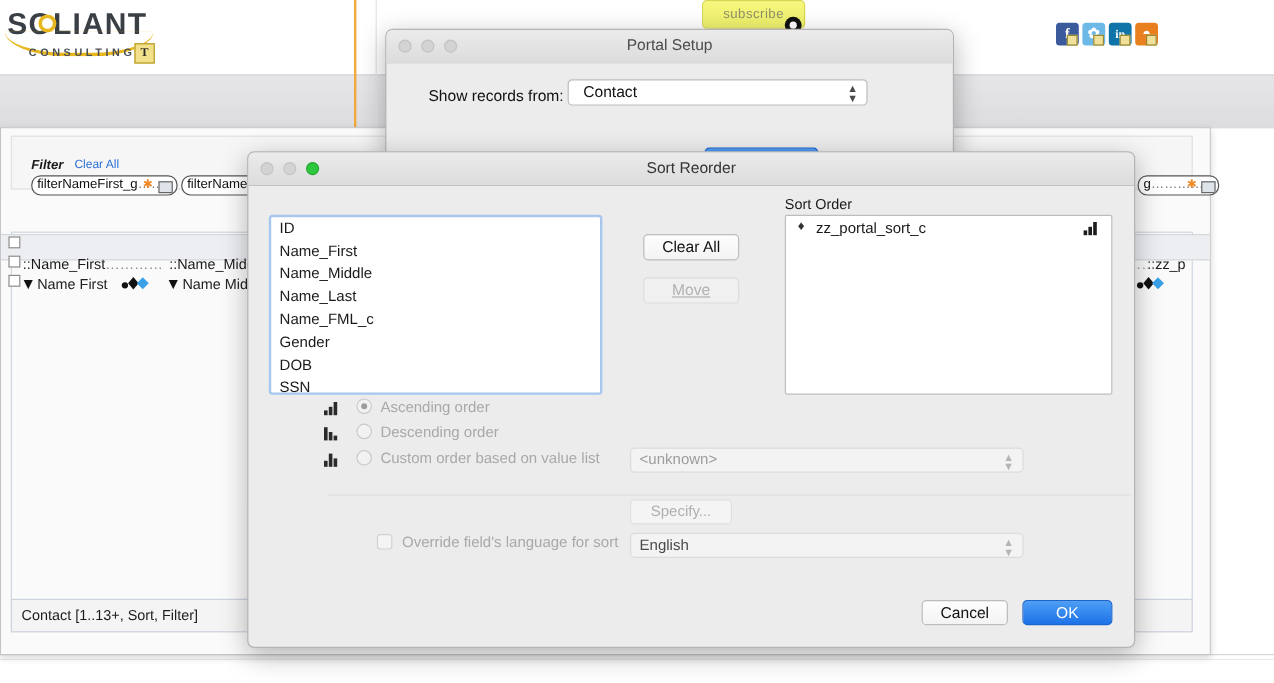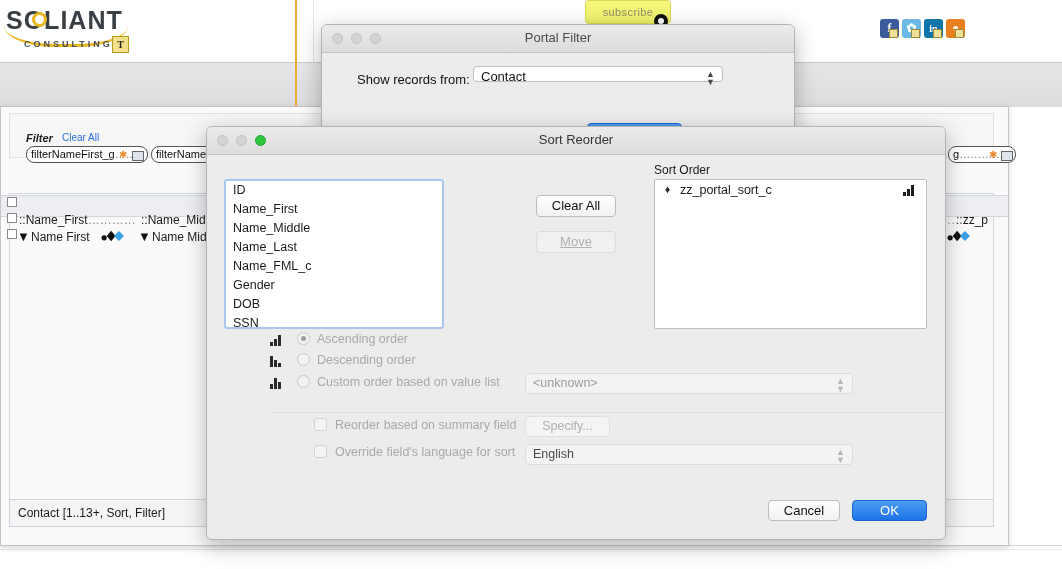--- a/index.html
+++ b/index.html
@@ -79,34 +79,34 @@
      border-bottom:1px solid #c2c2c2; position:relative; }
   .title-text { position:absolute; left:0; right:0; top:5px; text-align:center; font-size:13px; color:#4b4b4b; }
   .lights { position:absolute; left:10px; top:8px; display:flex; gap:8px; }
   .light { width:11px; height:11px; border-radius:50%; background:#d3d3d3; border:1px solid #c3c3c3; box-sizing:border-box;}
   .light.green { background:#2dc73f; border-color:#24a834; }
 
   
   #portal-setup { left:321px; top:24px; width:474px; height:115px; }
   .ps-row { position:absolute; font-size:13px; color:#111;margin-left:13px; }
   .ps-label { left:22px; top:47px; }
-  .ps-select { position:absolute; left:151px; top:41px; width:250px; height:16px; background:#fff;
+  .ps-select { position:absolute; left:151px; top:41px; width:250px; height:22px; background:#fff;
      border:1px solid #bdbdbd; border-radius:4px; box-sizing:border-box; font-size:13px; color:#111;
-     padding-left:7px; line-height:20px; }
+     padding-left:12px; line-height:20px; }
   .stepper { position:absolute; right:6px; top:3px; width:11px; height:16px; color:#4a4a4a; font-size:9px; line-height:8px; text-align:center;}
   .ps-check { position:absolute; left:112px; top:104px; font-size:13px; color:#111; }
   .cbox { display:inline-block; width:13px; height:13px; border:1px solid #9a9a9a; background:#fff; border-radius:3px;
        vertical-align:-2px; margin-right:6px; text-align:center; line-height:12px; font-size:11px; color:#1a1a1a; box-sizing:border-box;}
   .btn-blue { background:linear-gradient(#4d9ef5,#1d72e8); border:1px solid #1a66cf; border-radius:4px; color:#fff;
      font-size:13px; text-align:center; box-sizing:border-box; }
   #ps-specify { position:absolute; left:265px; top:98px; width:95px; height:22px; line-height:21px; }
 
   
   #sort-records { left:206px; top:126px; width:740px; height:414px; }
-  .sr-field-list { position:absolute; left:17px; top:52px; width:220px; height:150px; background:#fff;
+  .sr-field-list { position:absolute; left:17px; top:52px; width:278px; height:150px; background:#fff;
       border:2px solid #a7c7ef; border-radius:3px; box-sizing:border-box; overflow:hidden; }
   .sr-field-item { font-size:12.5px; color:#1a1a1a; padding:1px 0 1px 7px; line-height:17px; }
   .sr-btn { position:absolute; width:80px; height:22px; border-radius:4px; font-size:13px; text-align:center;
      line-height:20px; box-sizing:border-box; background:linear-gradient(#fdfdfd,#f3f3f3); border:1px solid #bdbdbd; color:#111; }
   .sr-btn.disabled { color:#b1b1b1; background:#f0f0f0; border-color:#dcdcdc;text-decoration:underline; }
   #sr-clear-all { left:329px; top:68px; }
   #sr-move { left:329px; top:104px; }
   .sr-sortorder-label { position:absolute; left:447px; top:36px; font-size:12px; color:#1a1a1a; }
   .sr-sort-list { position:absolute; left:447px; top:52px; width:273px; height:150px; background:#fff;
       border:1px solid #bdbdbd; border-radius:2px; box-sizing:border-box; }
@@ -243,21 +243,21 @@
     </div>
   </div>
 
   <div class="mac-dialog" id="portal-setup">
     <div class="titlebar">
       <div class="lights">
         <div class="light"></div>
         <div class="light"></div>
         <div class="light"></div>
       </div>
-      <div class="title-text">Portal Filter</div>
+      <div class="title-text">Portal Setup</div>
     </div>
 
     <div class="ps-row ps-label">Show records from:</div>
     <div class="ps-select">
       <span>Contact</span>
       <span class="stepper">▲<br>▼</span>
     </div>
 
     <div class="ps-check">
       <span class="cbox">✓</span><span>Sort portal records</span>
@@ -326,23 +326,20 @@
         </span>
       <span class="radio"></span><span>Custom order based on value list</span>
     </div>
     <div class="sel-disabled" style="left:318px; top:246px; width:328px;">
       <span>&lt;unknown&gt;</span>
       <span class="stepper" style="color:#b5b5b5;">▲<br>▼</span>
     </div>
 
     <div class="sep-line" style="left:66px; top:285px; width:670px;"></div>
 
-    <div class="opt-row" style="left:107px; top:291px;">
-      <span class="chk-dim"></span><span>Reorder based on summary field</span>
-    </div>
     <div class="btn-dim" style="left:318px; top:289px; width:85px; height:21px; line-height:19px;">Specify...</div>
 
     <div class="opt-row" style="left:107px; top:318px;">
       <span class="chk-dim"></span><span>Override field's language for sort</span>
     </div>
     <div class="sel-disabled" style="left:318px; top:317px; width:328px; color:#4a4a4a;">
       <span>English</span>
       <span class="stepper" style="color:#b5b5b5;">▲<br>▼</span>
     </div>
 

